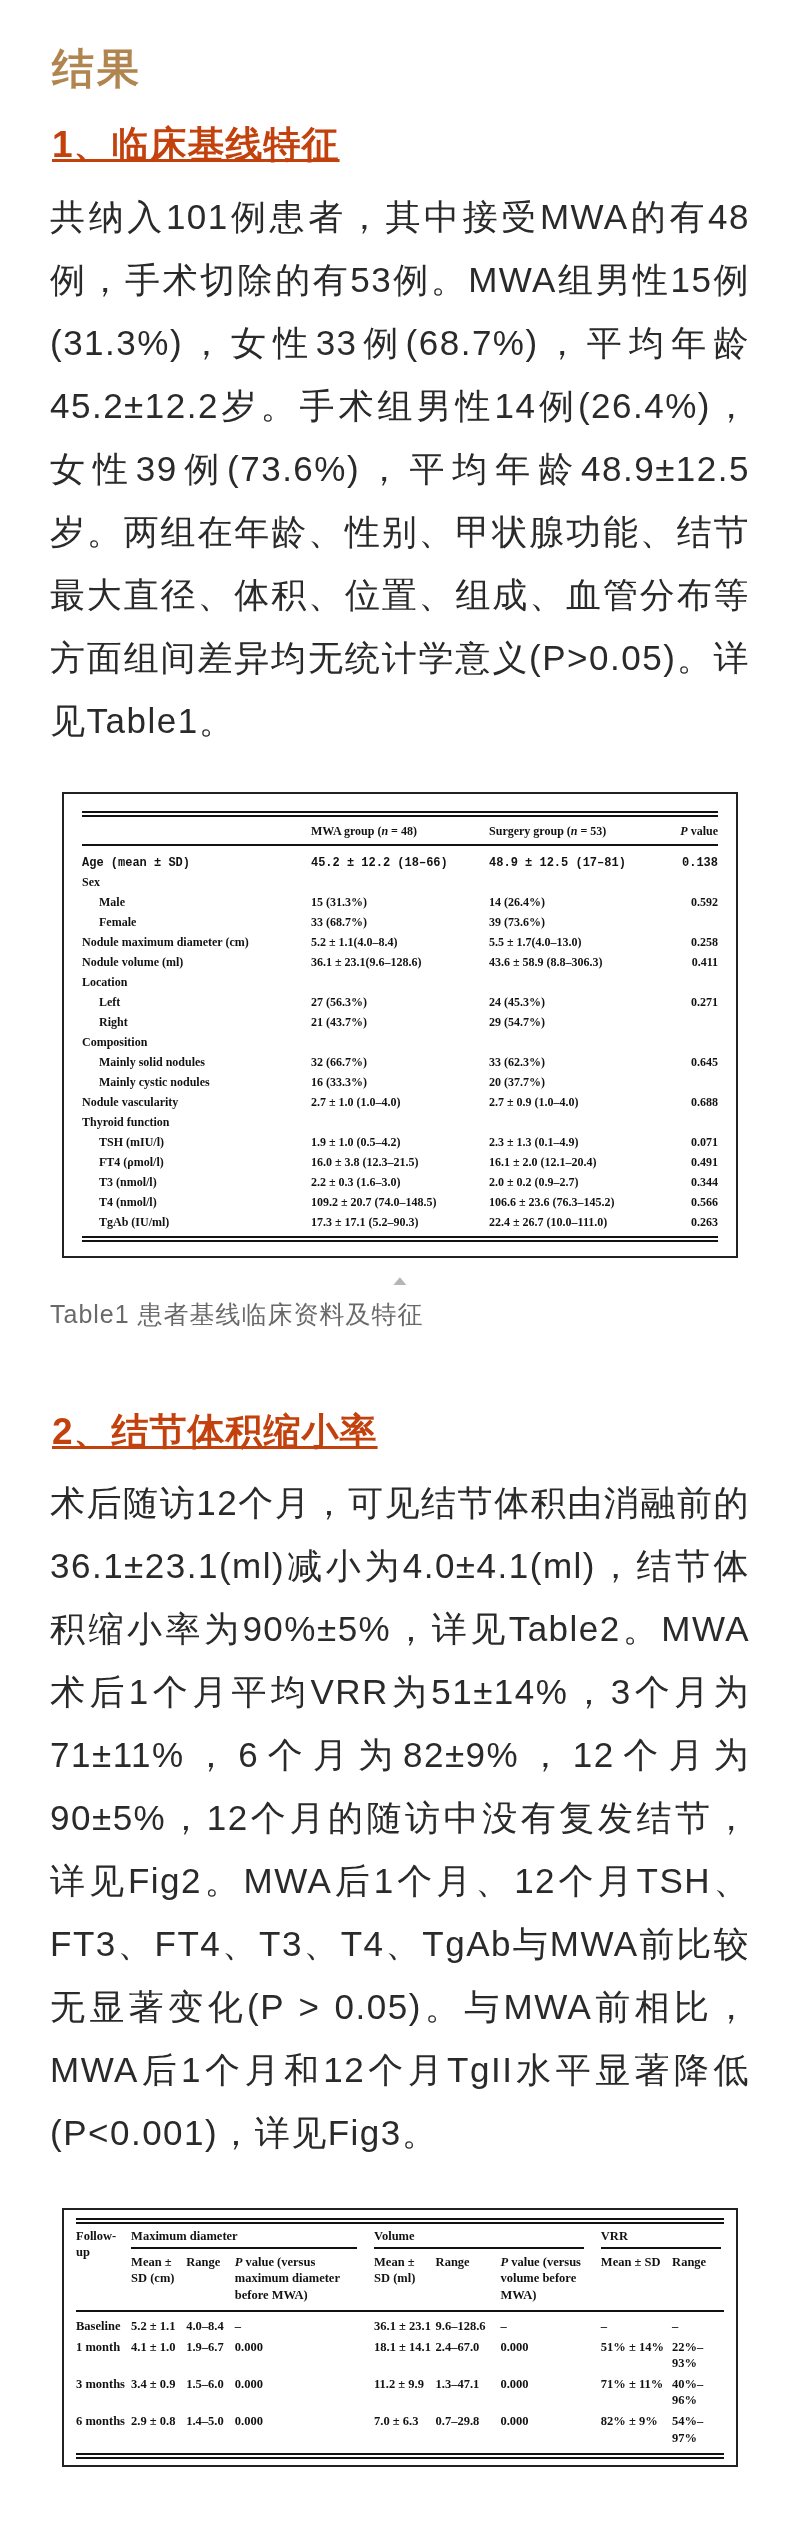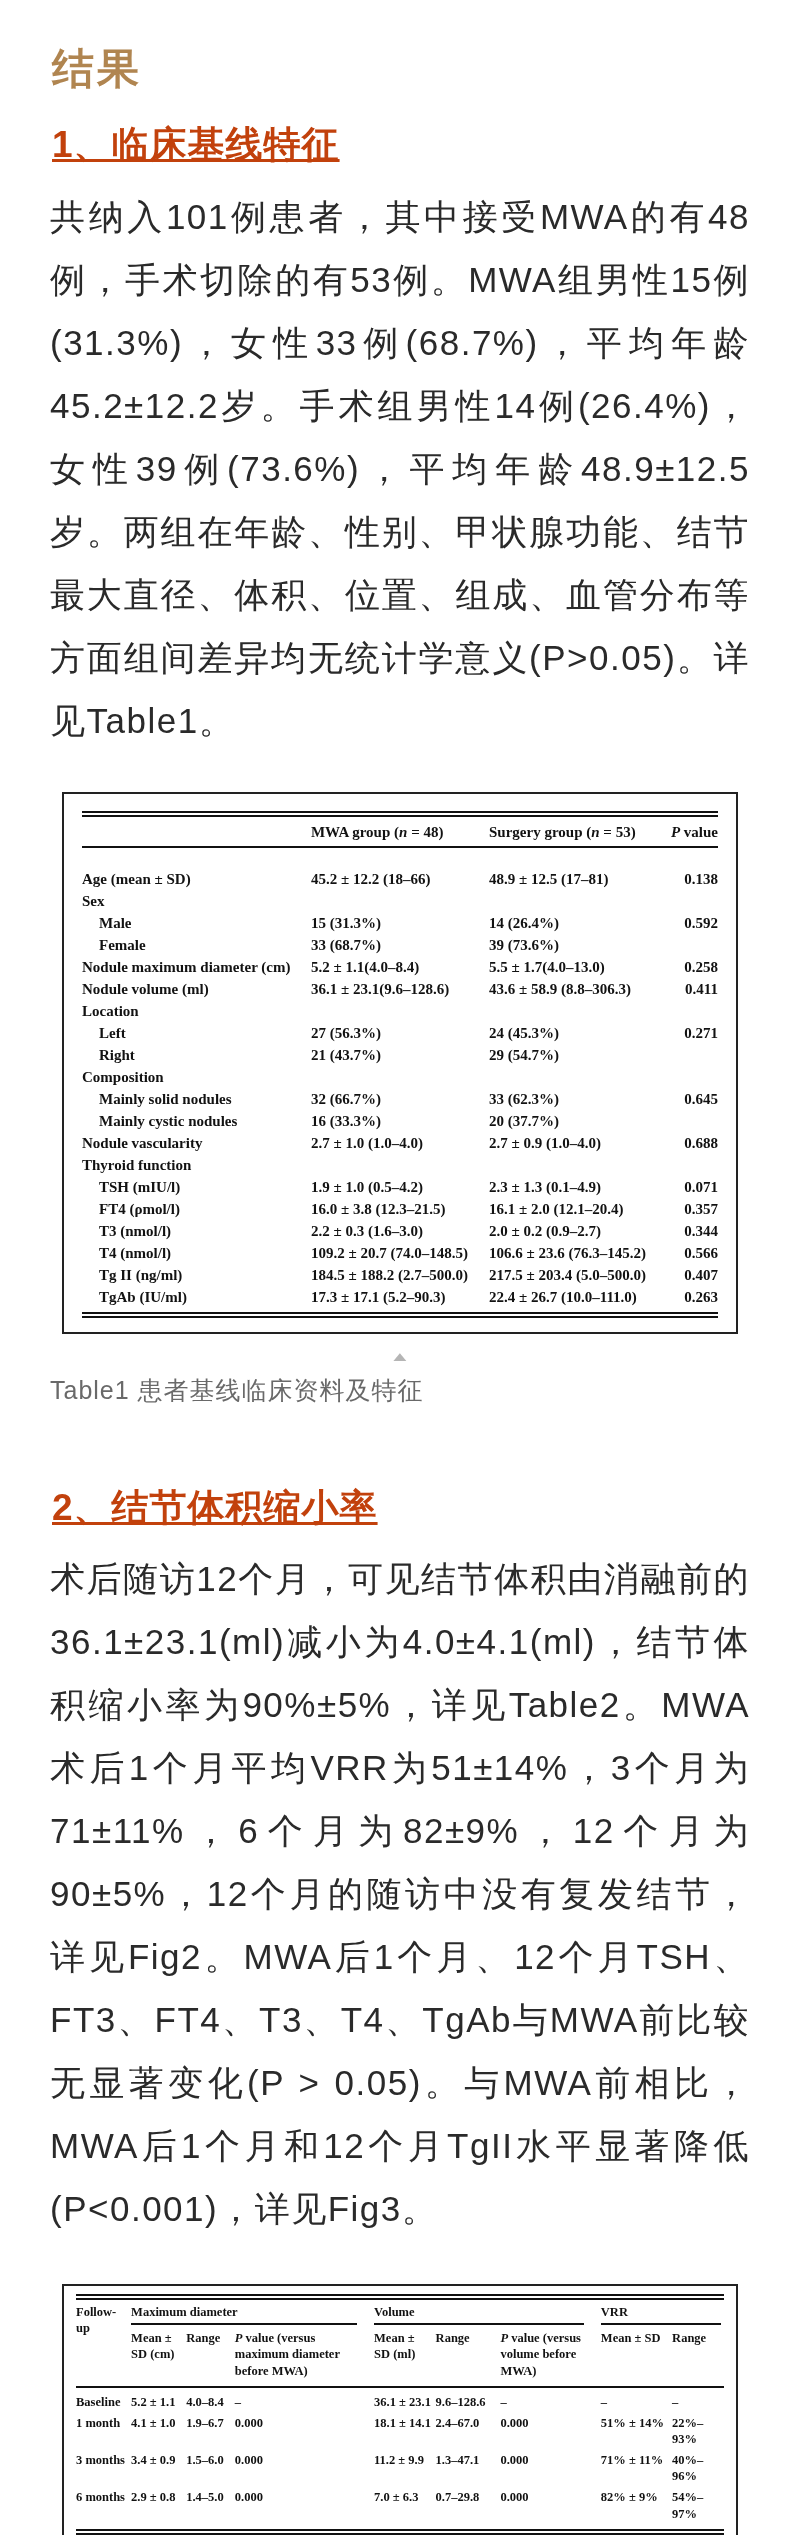--- a/index.html
+++ b/index.html
@@ -28,30 +28,30 @@
   }
   table.scan {
     width:100%; border-collapse:collapse;
     font-family:"Liberation Serif","DejaVu Serif",serif;
     color:#121212; font-weight:700;
     border-top:6px double #111; border-bottom:6px double #111;
   }
   table.scan i { font-weight:700; }
 
   
-  .t1 { font-size:15px; }
+  .t1 { font-size:12px; }
   .t1 thead th {
     text-align:left; font-weight:700;
     padding:7px 0 5px; border-bottom:2.5px solid #111;
   }
   .t1 thead th.pcol { text-align:right; }
   .t1 tbody td { padding:2.5px 0; vertical-align:top; }
   .t1 tbody td.ind { padding-left:17px; }
   .t1 tbody td.pv { text-align:right; }
-  .t1 tbody tr:first-child td { padding-top:23px; }
+  .t1 tbody tr:first-child td { padding-top:10px;font-family:Liberation Mono, monospace; }
   .t1 tbody tr:last-child td { padding-bottom:6px; }
 
   
   .t2frame { padding:8px 12px 6px; }
   .t2 { font-size:12.5px; line-height:1.3; }
   .t2 th { text-align:left; font-weight:700; vertical-align:top; padding:3px 3px 2px 0; }
   .t2 th .grp {
     display:block; border-bottom:2px solid #111;
     padding:1px 0 3px; margin-right:14px;
   }
@@ -182,39 +182,33 @@
               <tr>
                 <td class="lbl ind">TSH (mIU/l)</td>
                 <td>1.9 ± 1.0 (0.5–4.2)</td>
                 <td>2.3 ± 1.3 (0.1–4.9)</td>
                 <td class="pv">0.071</td>
               </tr>
               <tr>
                 <td class="lbl ind">FT4 (ρmol/l)</td>
                 <td>16.0 ± 3.8 (12.3–21.5)</td>
                 <td>16.1 ± 2.0 (12.1–20.4)</td>
-                <td class="pv">0.357</td>
+                <td class="pv">0.491</td>
               </tr>
               <tr>
                 <td class="lbl ind">T3 (nmol/l)</td>
                 <td>2.2 ± 0.3 (1.6–3.0)</td>
                 <td>2.0 ± 0.2 (0.9–2.7)</td>
                 <td class="pv">0.344</td>
               </tr>
               <tr>
                 <td class="lbl ind">T4 (nmol/l)</td>
                 <td>109.2 ± 20.7 (74.0–148.5)</td>
                 <td>106.6 ± 23.6 (76.3–145.2)</td>
                 <td class="pv">0.566</td>
-              </tr>
-              <tr>
-                <td class="lbl ind">Tg II (ng/ml)</td>
-                <td>184.5 ± 188.2 (2.7–500.0)</td>
-                <td>217.5 ± 203.4 (5.0–500.0)</td>
-                <td class="pv">0.407</td>
               </tr>
               <tr>
                 <td class="lbl ind">TgAb (IU/ml)</td>
                 <td>17.3 ± 17.1 (5.2–90.3)</td>
                 <td>22.4 ± 26.7 (10.0–111.0)</td>
                 <td class="pv">0.263</td>
               </tr>
             </tbody>
         </table>
       </div>

